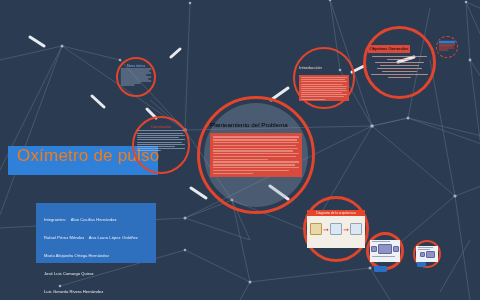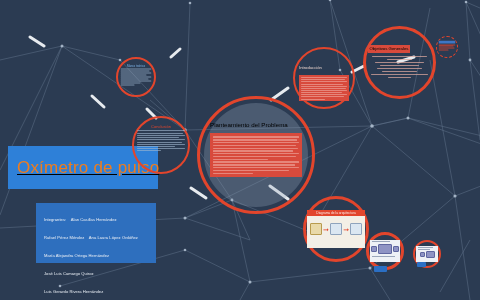--- a/index.html
+++ b/index.html
@@ -6,23 +6,23 @@
   body{
     width:480px;height:300px;overflow:hidden;
     background:#2b3b52;
     font-family:"Liberation Sans", sans-serif;
     position:relative;
   }
   #canvas{position:absolute;inset:0;width:480px;height:300px;}
 
   
   .title-box{
-    position:absolute;left:8px;top:146px;width:150px;height:43px;
+    position:absolute;left:8px;top:146px;width:150px;height:29px;
     background:#2e80d8;
-    display:flex;align-items:center;text-decoration:underline;
+    display:flex;align-items:flex-start;
   }
   .title-box .t{
     color:#f07c1c;font-size:17px;letter-spacing:.2px;
     padding-left:9px;white-space:nowrap;
   }
   .team-box{
     position:absolute;left:36px;top:203px;width:120px;height:60px;
     background:#2e6fbe;
     padding:4px 0 0 8px;box-sizing:border-box;
   }

